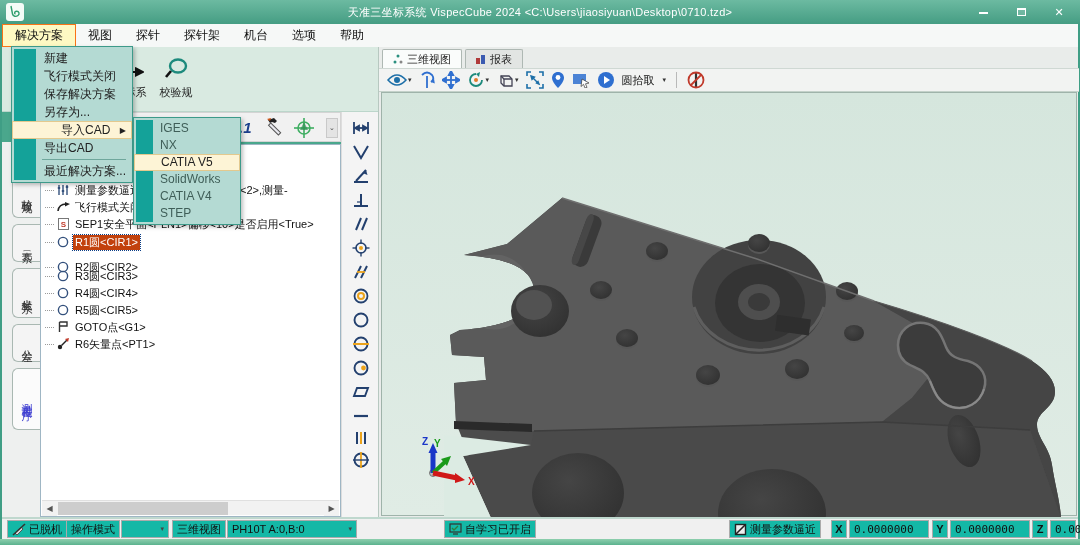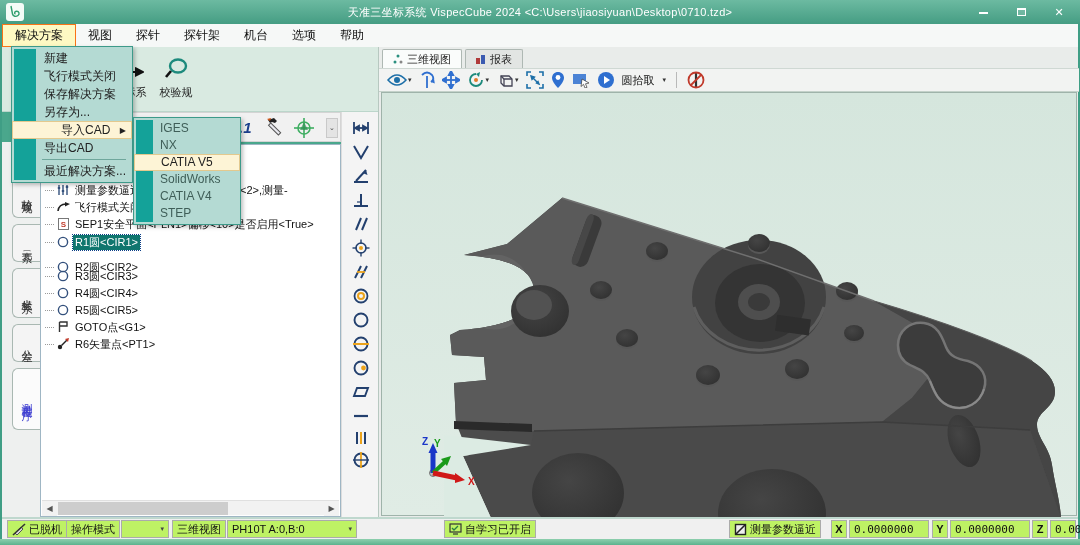--- a/index.html
+++ b/index.html
@@ -39,21 +39,21 @@
     writing-mode:vertical-rl; text-orientation:upright; display:flex; align-items:center; justify-content:center;
     font-size:11px; color:#333; letter-spacing:2px; }
   .vtab.active { color:#3a3ad0; background:#fbfbfb; }
 
   
   #tree-panel { position:absolute; left:40px; top:144px; width:301px; height:373px; background:#fff; border:1px solid #9fb6c4; overflow:hidden; }
   .trow { position:absolute; left:4px; height:16px; display:flex; align-items:center; font-size:11px; color:#111; white-space:nowrap; }
   .tdots { width:9px; border-top:1px dotted #9a9a9a; margin-right:2px; }
   .ticon { width:14px; height:13px; margin-right:3px; display:flex; align-items:center; justify-content:center; }
   .trow .lbl { padding:0 2px; }
-  .trow.sel .lbl { background:#0f766e; color:#fff; outline:1px dotted #0c3f86; }
+  .trow.sel .lbl { background:#c2410c; color:#fff; outline:1px dotted #0c3f86; }
   #tree-hscroll { position:absolute; left:1px; bottom:1px; height:15px; width:297px; background:#f2f2f2; border-top:1px solid #e0e0e0; }
   .sc-arrow { position:absolute; top:0; width:15px; height:15px; font-size:8px; color:#555; text-align:center; line-height:15px; background:#f2f2f2; }
   #tree-thumb { position:absolute; left:16px; top:1px; width:170px; height:13px; background:#cdcdcd; }
 
   
   #gdt-strip { position:absolute; left:341px; top:112px; width:37px; height:405px; background:#f4f4f4; border-left:1px solid #ddd; }
   .gdt { position:absolute; left:8px; width:22px; height:20px; display:flex; align-items:center; justify-content:center; }
 
   
   .ddmenu { position:absolute; background:#b4dad3; border:1px solid #3d9a8a; box-shadow:2px 2px 4px rgba(0,0,0,.25); z-index:100; font-size:12px; color:#222; }
@@ -78,21 +78,21 @@
   .vt-dd { font-size:7px; color:#333; margin-left:1px; }
   .vt-sep { width:1px; height:16px; background:#b9b9b9; margin:0 3px; }
   #pick-label { color:#111; }
 
   
   #viewport { position:absolute; left:2px; top:45px; width:696px; height:424px; border:1px solid #9fb3aa; background:linear-gradient(#d5e6dd,#e0ece5); }
 
   
   #statusline { position:absolute; left:2px; top:517px; width:1076px; height:2px; background:#bfd8ce; }
   #statusbar { position:absolute; left:2px; top:519px; width:1076px; height:20px; background:#f0f0f0; font-size:11px; color:#111; }
-  .sb-cell { position:absolute; top:1px; height:18px; border:1px solid #ababab; background:#bef264; display:flex; align-items:center; padding:0 4px; gap:3px; white-space:nowrap; }
+  .sb-cell { position:absolute; top:1px; height:18px; border:1px solid #ababab; background:#14b8a6; display:flex; align-items:center; padding:0 4px; gap:3px; white-space:nowrap; }
   .sb-combo { justify-content:space-between; }
   .sb-dd { font-size:7px; color:#444; margin-left:6px; }
   .coordv { font-family:"DejaVu Sans Mono","Liberation Mono",monospace; font-size:11px; }
   .coordl { font-weight:bold; }
   #bottomstrip { position:absolute; left:0; top:539px; width:1080px; height:6px; background:linear-gradient(#8ecfae,#5bb28e); }
 </style>
 </head>
 <body>
 
 <div id="frame"></div>

